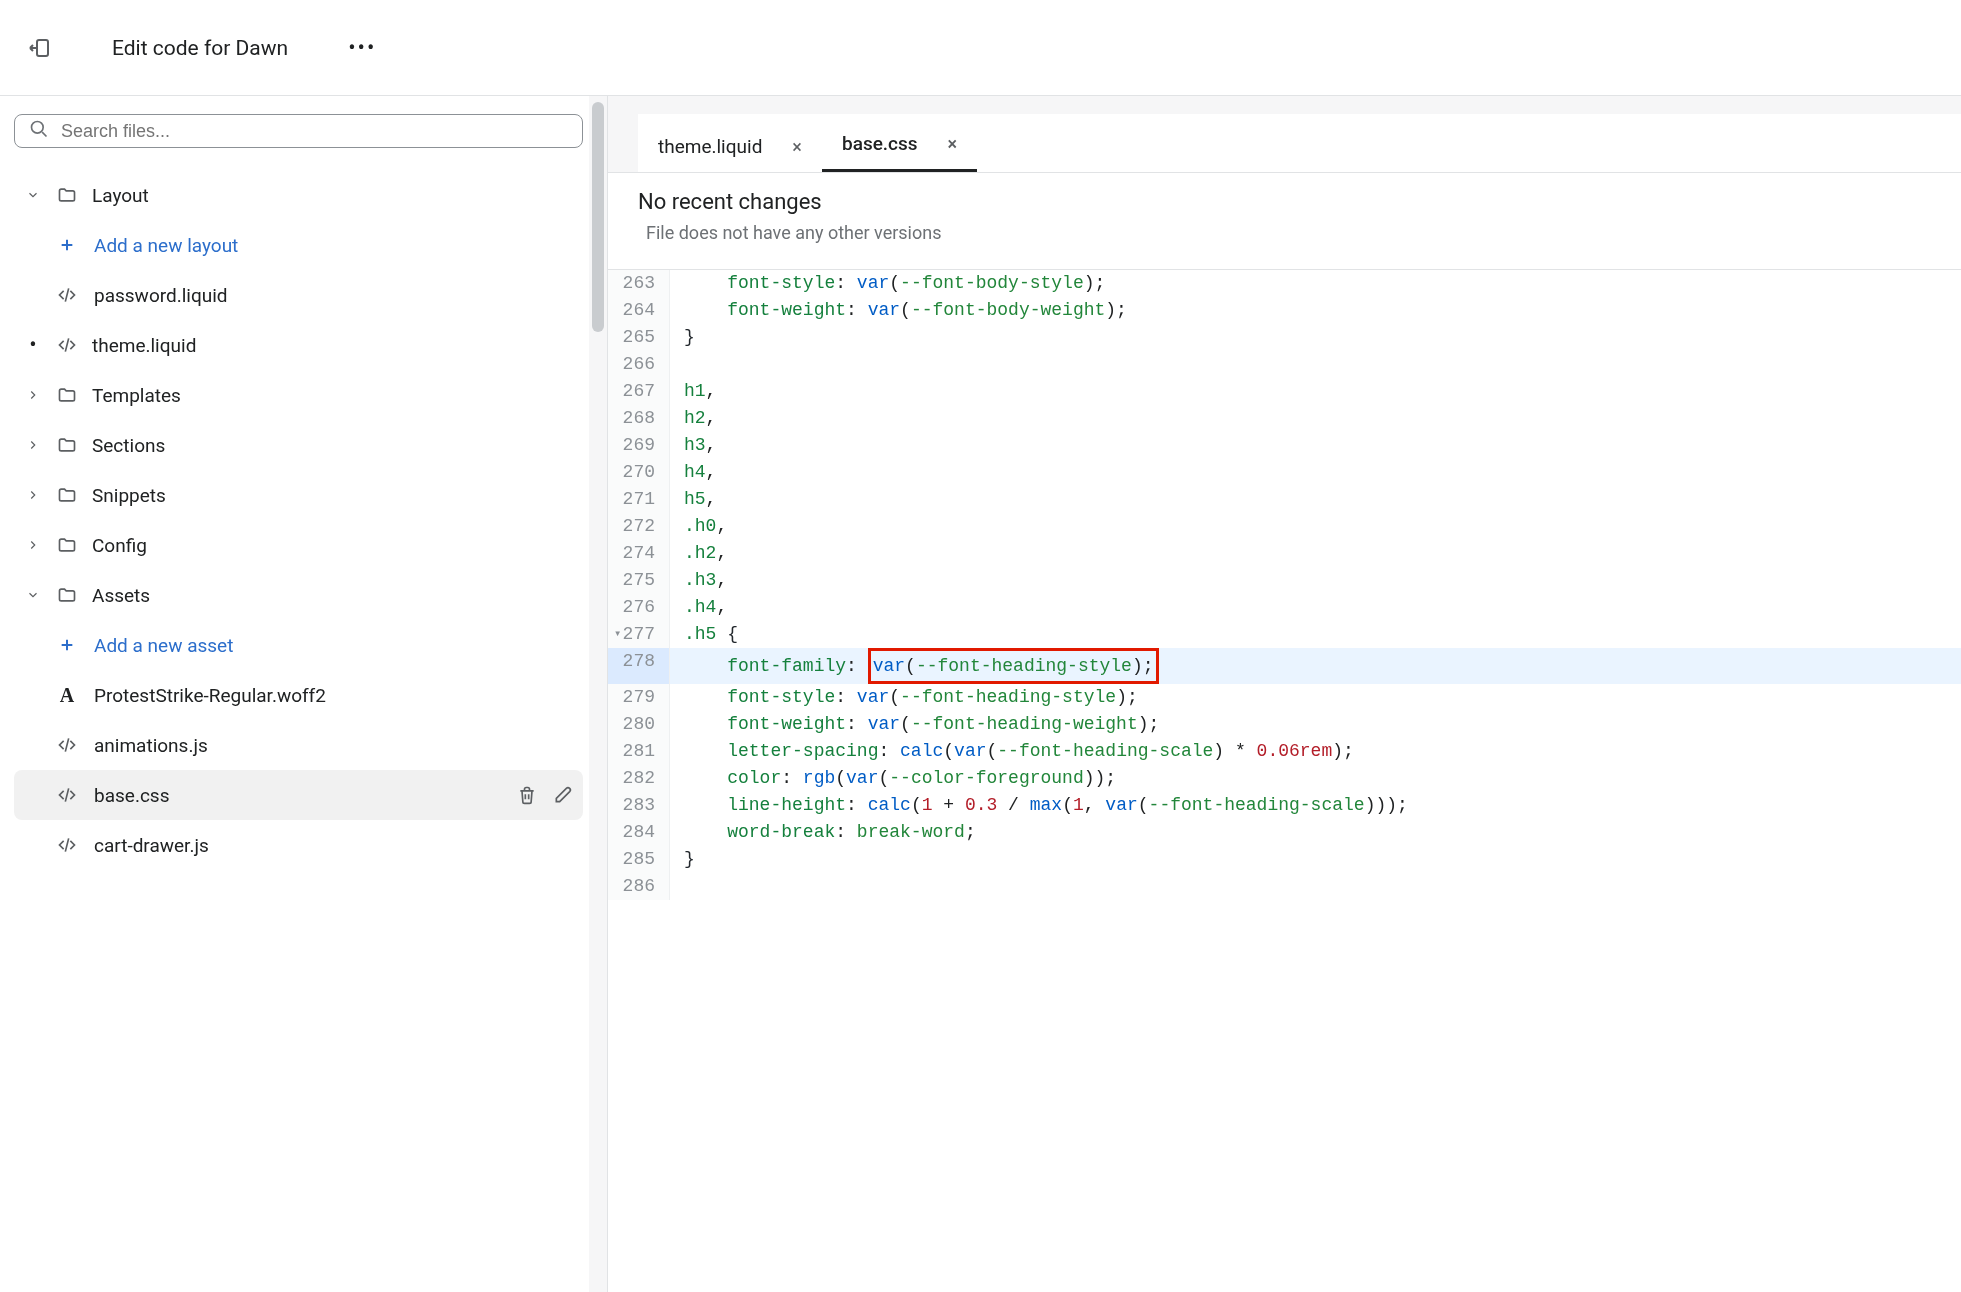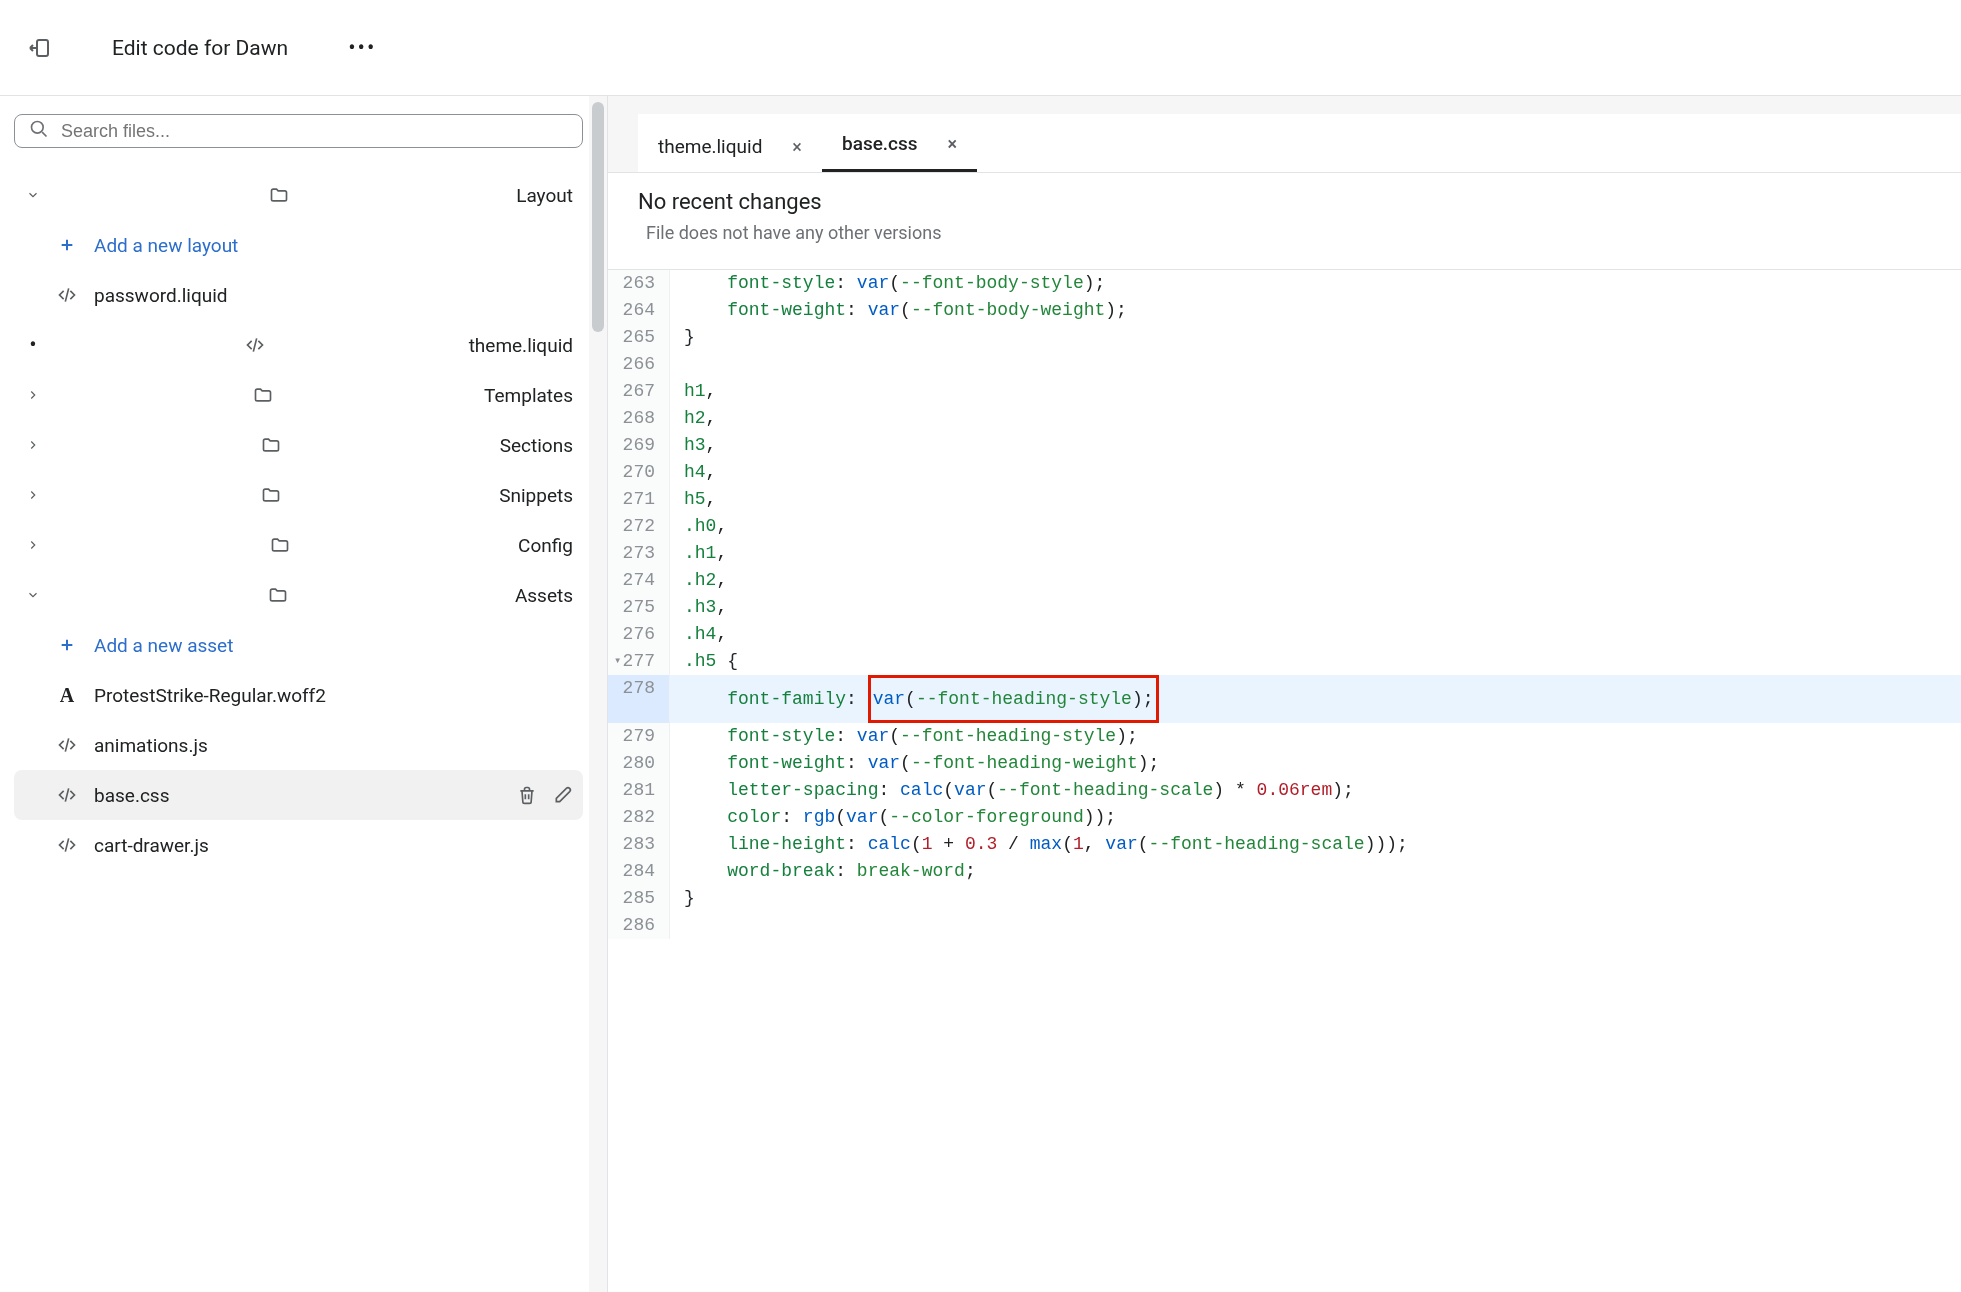--- a/index.html
+++ b/index.html
@@ -57,21 +57,21 @@
     font-size:19px;color:var(--text);cursor:default;position:relative;
   }
   .tree-item.action{color:var(--link);}
   .tree-item.selected{background:#f1f1f1;}
   .tree-item .chev{width:18px;display:flex;justify-content:center;color:#5c5f62;}
   .tree-item .dot{width:18px;display:flex;justify-content:center;color:#202223;font-size:22px;line-height:0;}
   .tree-item .icon{width:22px;display:flex;justify-content:center;color:#5c5f62;}
   .tree-item .icon svg{display:block;}
   .tree-item.action .icon{color:var(--link);}
   .tree-item.indent-1{padding-left:42px;gap:16px;}
-  .tree-item.indent-none{padding-left:10px;justify-content:space-between;}
+  .tree-item.indent-none{padding-left:10px;}
   .row-actions{margin-left:auto;display:flex;gap:16px;color:#5c5f62;}
   .row-actions svg{display:block;}
 
   
   .editor{flex:1;display:flex;flex-direction:column;background:var(--panel);}
   .tabs{display:flex;gap:0;background:var(--bg);margin-left:30px;height:58px;align-items:flex-end;}
   .tab{display:flex;align-items:center;gap:30px;padding:14px 20px 14px 20px;font-size:19px;color:var(--text);position:relative;}
   .tab.active{border-bottom:3px solid #202223;font-weight:500;}
   .tab .close{color:#5c5f62;font-size:18px;line-height:1;}
 
@@ -88,21 +88,21 @@
   .code-line .code{padding-left:14px;flex:1;}
   .code-line.highlight{background:var(--highlight);}
   .code-line.highlight .ln{background:#dbeafe;}
 
   .tok-prop{color:#15803d;}
   .tok-fn{color:#005cc5;}
   .tok-var{color:#22863a;}
   .tok-num{color:#b31d28;}
   .tok-punc{color:#24292e;}
 
-  .redbox{border:3px solid #e11900;padding:10px 2px;display:inline-block;line-height:22px;}
+  .redbox{border:3px solid #e11900;padding:4px 2px;display:inline-block;line-height:22px;}
 
   .editor-top-strip{height:18px;background:var(--panel);}
 </style>
 </head>
 <body>
 
 <div class="topbar">
   <span class="exit">
     <svg width="24" height="24" viewBox="0 0 24 24" fill="none" stroke="currentColor" stroke-width="2">
       <rect x="9" y="4" width="11" height="16" rx="2"></rect>
@@ -318,21 +318,20 @@
         <div class="code-line"><div class="ln">263</div><div class="code">    <span class="tok-prop">font-style</span><span>: </span><span class="tok-fn">var</span><span>(</span><span class="tok-var">--font-body-style</span><span>);</span></div></div>
         <div class="code-line"><div class="ln">264</div><div class="code">    <span class="tok-prop">font-weight</span><span>: </span><span class="tok-fn">var</span><span>(</span><span class="tok-var">--font-body-weight</span><span>);</span></div></div>
         <div class="code-line"><div class="ln">265</div><div class="code"><span class="tok-punc">}</span></div></div>
         <div class="code-line"><div class="ln">266</div><div class="code"></div></div>
         <div class="code-line"><div class="ln">267</div><div class="code"><span class="tok-prop">h1</span><span>,</span></div></div>
         <div class="code-line"><div class="ln">268</div><div class="code"><span class="tok-prop">h2</span><span>,</span></div></div>
         <div class="code-line"><div class="ln">269</div><div class="code"><span class="tok-prop">h3</span><span>,</span></div></div>
         <div class="code-line"><div class="ln">270</div><div class="code"><span class="tok-prop">h4</span><span>,</span></div></div>
         <div class="code-line"><div class="ln">271</div><div class="code"><span class="tok-prop">h5</span><span>,</span></div></div>
         <div class="code-line"><div class="ln">272</div><div class="code"><span class="tok-prop">.h0</span><span>,</span></div></div>
-        <div class="code-line"><div class="ln">273</div><div class="code"><span class="tok-prop">.h1</span><span>,</span></div></div>
         <div class="code-line"><div class="ln">274</div><div class="code"><span class="tok-prop">.h2</span><span>,</span></div></div>
         <div class="code-line"><div class="ln">275</div><div class="code"><span class="tok-prop">.h3</span><span>,</span></div></div>
         <div class="code-line"><div class="ln">276</div><div class="code"><span class="tok-prop">.h4</span><span>,</span></div></div>
         <div class="code-line"><div class="ln">277<span class="fold">▾</span></div><div class="code"><span class="tok-prop">.h5</span><span class="tok-punc"> {</span></div></div>
         <div class="code-line highlight"><div class="ln">278</div><div class="code">    <span class="tok-prop">font-family</span><span>: </span><span class="redbox"><span class="tok-fn">var</span><span>(</span><span class="tok-var">--font-heading-style</span><span>);</span></span></div></div>
         <div class="code-line"><div class="ln">279</div><div class="code">    <span class="tok-prop">font-style</span><span>: </span><span class="tok-fn">var</span><span>(</span><span class="tok-var">--font-heading-style</span><span>);</span></div></div>
         <div class="code-line"><div class="ln">280</div><div class="code">    <span class="tok-prop">font-weight</span><span>: </span><span class="tok-fn">var</span><span>(</span><span class="tok-var">--font-heading-weight</span><span>);</span></div></div>
         <div class="code-line"><div class="ln">281</div><div class="code">    <span class="tok-prop">letter-spacing</span><span>: </span><span class="tok-fn">calc</span><span>(</span><span class="tok-fn">var</span><span>(</span><span class="tok-var">--font-heading-scale</span><span>) * </span><span class="tok-num">0.06rem</span><span>);</span></div></div>
         <div class="code-line"><div class="ln">282</div><div class="code">    <span class="tok-prop">color</span><span>: </span><span class="tok-fn">rgb</span><span>(</span><span class="tok-fn">var</span><span>(</span><span class="tok-var">--color-foreground</span><span>));</span></div></div>
         <div class="code-line"><div class="ln">283</div><div class="code">    <span class="tok-prop">line-height</span><span>: </span><span class="tok-fn">calc</span><span>(</span><span class="tok-num">1</span><span> + </span><span class="tok-num">0.3</span><span> / </span><span class="tok-fn">max</span><span>(</span><span class="tok-num">1</span><span>, </span><span class="tok-fn">var</span><span>(</span><span class="tok-var">--font-heading-scale</span><span>)));</span></div></div>

